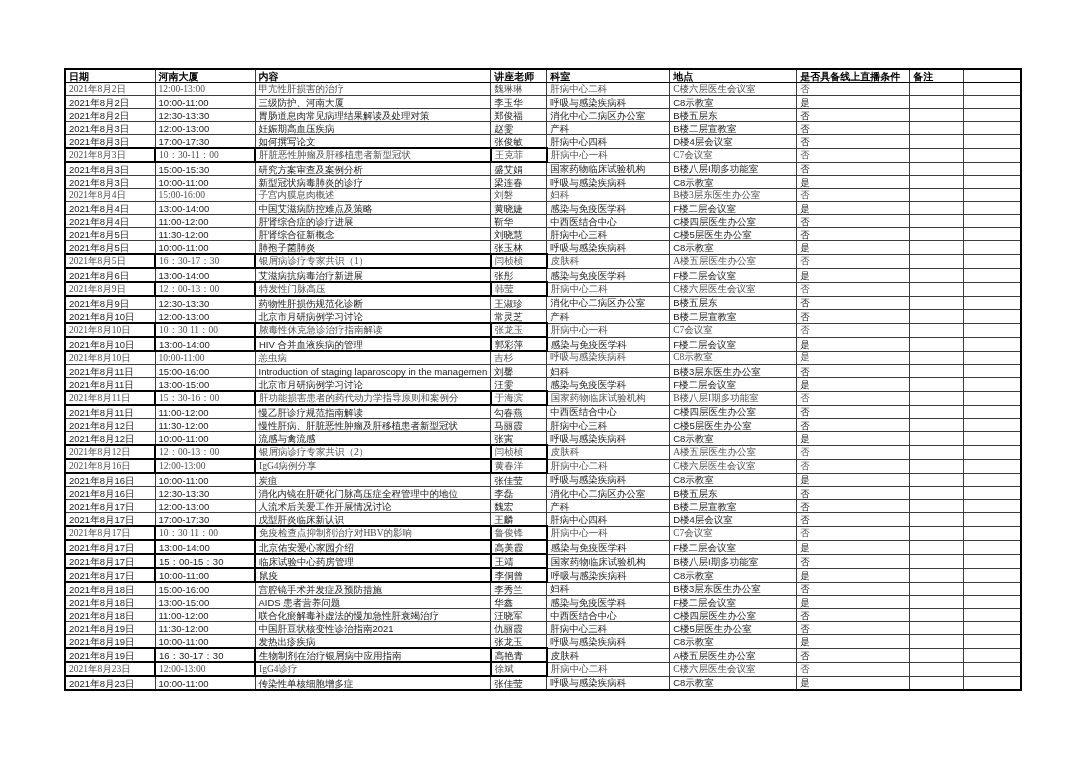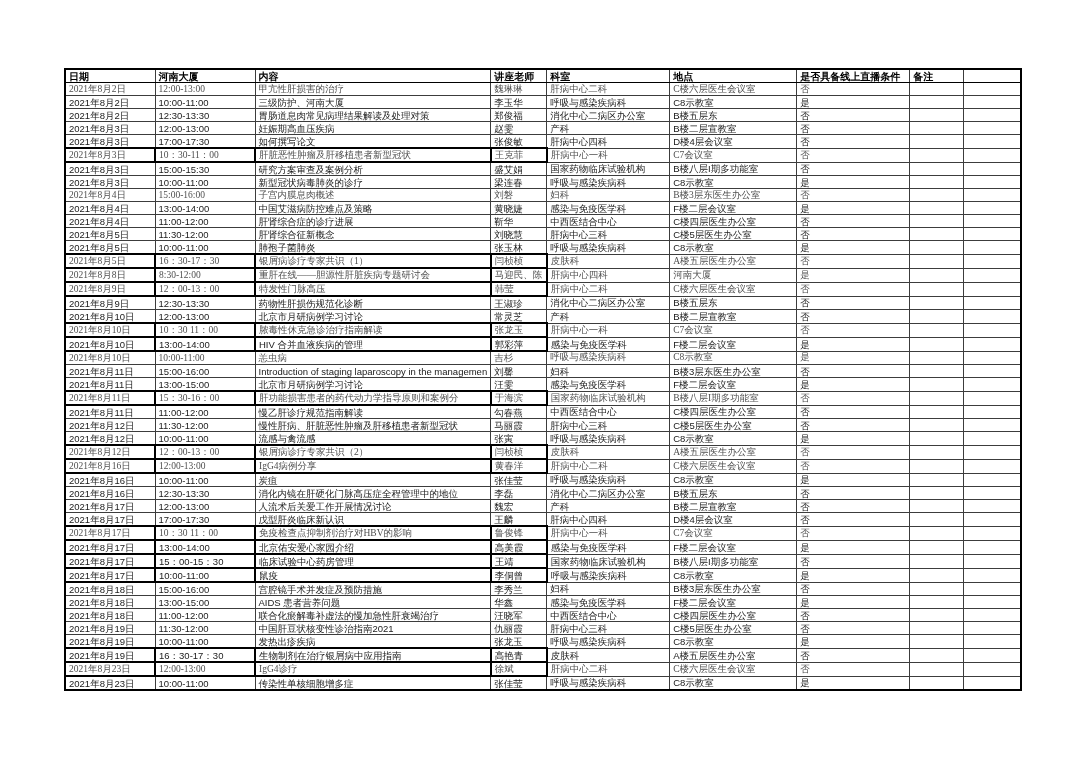--- a/index.html
+++ b/index.html
@@ -225,27 +225,27 @@
           <td class="boxed">2021年8月5日</td>
           <td class="boxed">16：30-17：30</td>
           <td class="boxed">银屑病诊疗专家共识（1）</td>
           <td class="boxed">闫桢桢</td>
           <td>皮肤科</td>
           <td>A楼五层医生办公室</td>
           <td>否</td>
           <td></td>
           <td></td>
         </tr>
-        <tr class="serif">
-          <td class="boxed">2021年8月8日</td>
-          <td class="boxed">8:30-12:00</td>
-          <td class="boxed">重肝在线——胆源性肝脏疾病专题研讨会</td>
-          <td class="boxed">马迎民、陈</td>
-          <td>肝病中心四科</td>
-          <td>河南大厦</td>
+        <tr>
+          <td>2021年8月6日</td>
+          <td>13:00-14:00</td>
+          <td>艾滋病抗病毒治疗新进展</td>
+          <td>张彤</td>
+          <td>感染与免疫医学科</td>
+          <td>F楼二层会议室</td>
           <td>是</td>
           <td></td>
           <td></td>
         </tr>
         <tr class="serif">
           <td class="boxed">2021年8月9日</td>
           <td class="boxed">12：00-13：00</td>
           <td class="boxed">特发性门脉高压</td>
           <td class="boxed">韩莹</td>
           <td>肝病中心二科</td>

